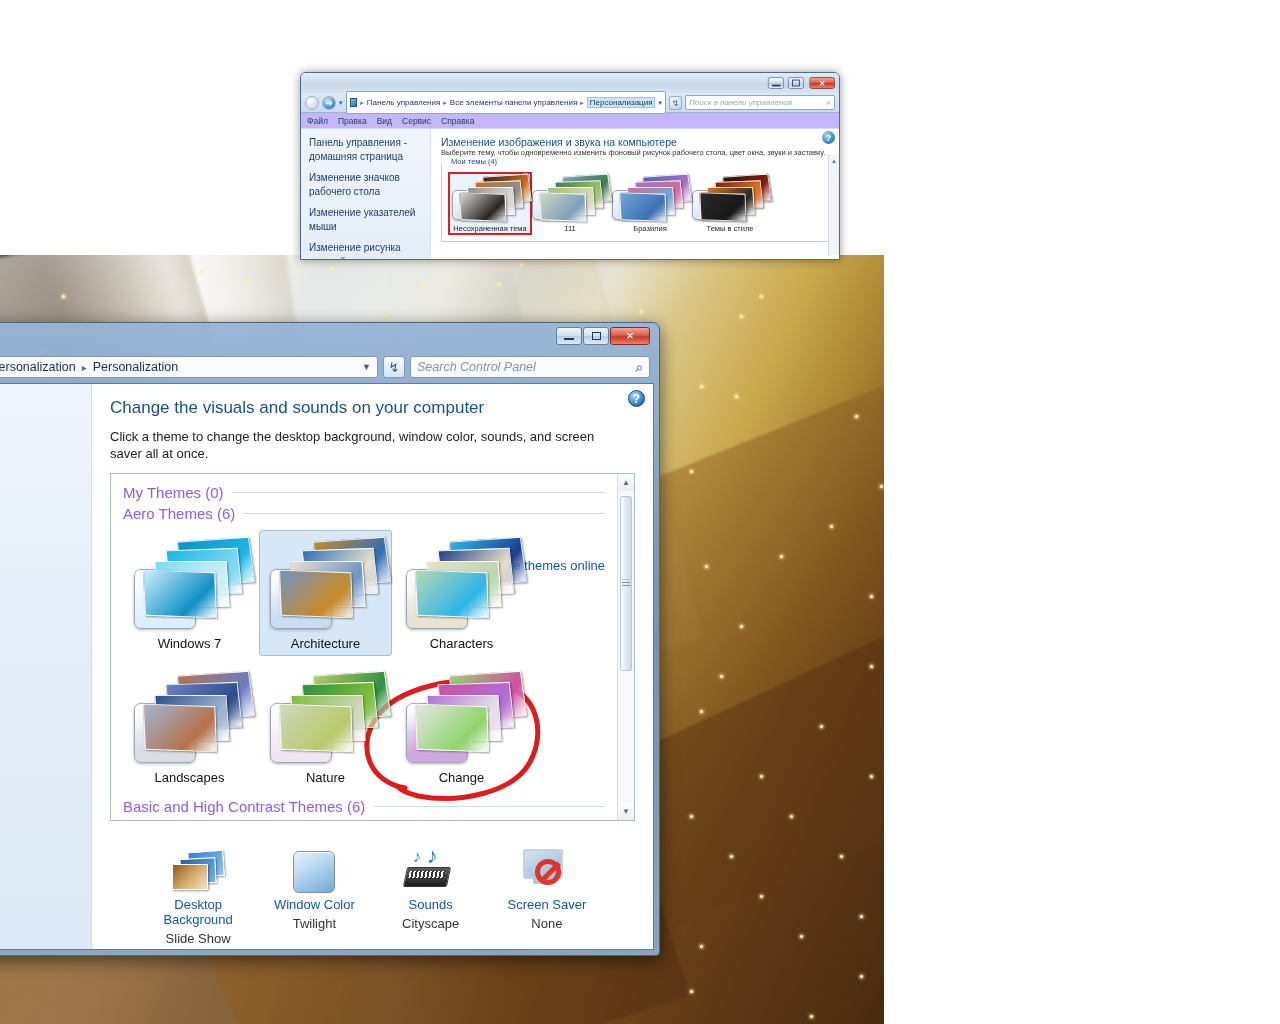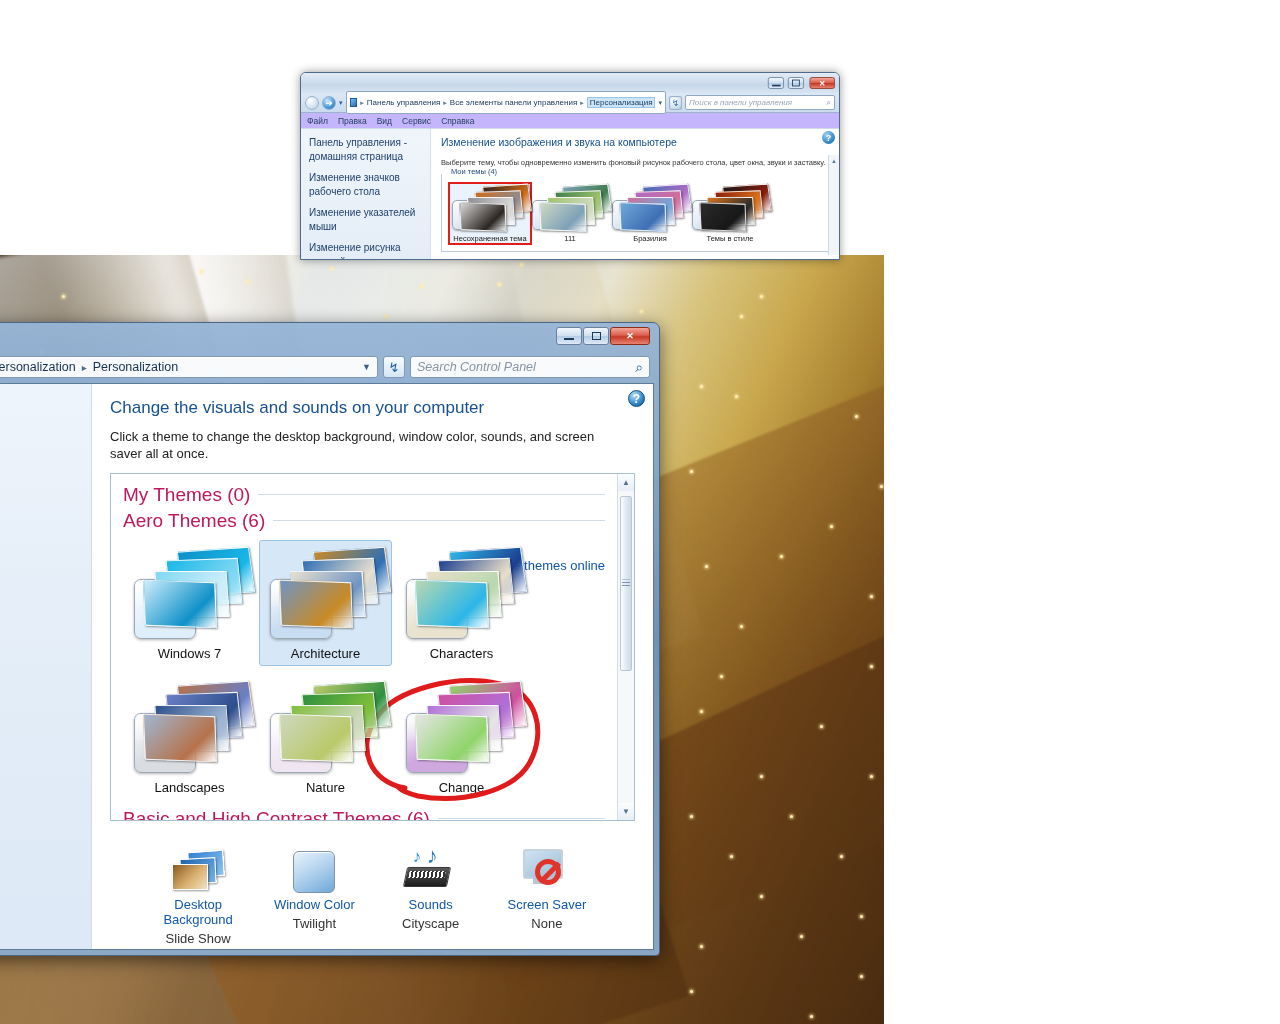--- a/index.html
+++ b/index.html
@@ -115,21 +115,21 @@
     display:flex; align-items:center; padding:0 3px; font-size:8px; color:#9aa7b4; font-style:italic;
     justify-content:space-between;
   }
   #ru-menubar { height:16px; background:#c4b5fd; border-bottom:1px solid #cfdbe8;
     display:flex; align-items:center; gap:10px; padding:0 6px; font-size:8.5px; color:#1f3c5e; }
   #ru-body { display:flex; height:calc(100% - 56px); background:#fff; }
   #ru-sidebar { width:130px; background:linear-gradient(180deg,#f0f5fb,#e4edf7);
     border-right:1px solid #d6e1ed; padding:7px 8px; }
   #ru-sidebar .item { font-size:10px; color:#1d3f6b; line-height:1.35; margin-bottom:8px; }
   #ru-content { flex:1; padding:7px 10px; position:relative; }
-  #ru-h1 { font-size:10.5px; color:#14508c; margin-bottom:10px; }
+  #ru-h1 { font-size:10.5px; color:#14508c; margin-bottom:0; }
   #ru-sub { font-size:7.5px; color:#333; margin-bottom:6px; line-height:1.3; }
   #ru-themebox { border:1px solid #b9cbdd; border-top:none; position:relative; height:78px; }
   #ru-themebox-label { position:absolute; top:-7px; left:6px; background:#fff;
     font-size:7.5px; color:#1d4b80; padding:0 3px; }
   #ru-themes { display:flex; padding:10px 8px 0 8px; }
   .ru-theme { width:80px; text-align:center; }
   .ru-theme .tile { height:48px; position:relative; }
   .ru-theme .cap { font-size:7.5px; color:#1a1a1a; margin-top:2px; white-space:nowrap; }
   .ru-theme.selected { outline:2px solid #e21b1b; background:#eaf3fc; }
   .ru-help { position:absolute; right:4px; top:2px; width:13px; height:13px; border-radius:50%;
@@ -188,21 +188,21 @@
   #en-help { position:absolute; right:8px; top:6px; width:17px; height:17px; border-radius:50%;
     background:radial-gradient(circle at 35% 28%, #b4ddf8, #2f84c8 62%, #14517f);
     color:#fff; font-size:12px; font-weight:bold; display:flex; align-items:center; justify-content:center;
     border:1px solid #0f4f82; }
   #en-h1 { font-size:17px; color:#17518f; font-weight:normal; margin:0 0 10px 0; }
   #en-sub { font-size:13px; color:#222; line-height:1.33; margin-bottom:10px; max-width:510px; }
   #themes-panel { border:1px solid #a9bed2; height:348px; position:relative; background:#fff; overflow:hidden; }
   #themes-scrollarea { position:absolute; left:0; top:0; right:17px; bottom:0; padding:10px 12px 0 12px; }
   .grp { margin-bottom:4px; position:relative; }
   .grp-row { display:flex; align-items:center; gap:8px; }
-  .grp-label { font-size:19px; color:#be185d; white-space:nowrap; }
+  .grp-label { font-size:15px; color:#8b5cf6; white-space:nowrap; }
   .grp-rule { flex:1; height:1px; background:#cfdbe7; }
   .get-more { position:absolute; right:12px; top:44px; font-size:13px; color:#1157a8;
     text-decoration:none; cursor:pointer;margin-top:40px; }
   .themes-row { display:flex; gap:3px; margin-top:8px; }
   .theme {
     width:133px; padding:6px 4px 4px 4px; text-align:center; border:1px solid transparent; border-radius:3px;
     cursor:pointer;
   }
   .theme.selected { background:#d6e7f8; border-color:#9cc2e5; }
   .theme .thumb { position:relative; height:96px; }

